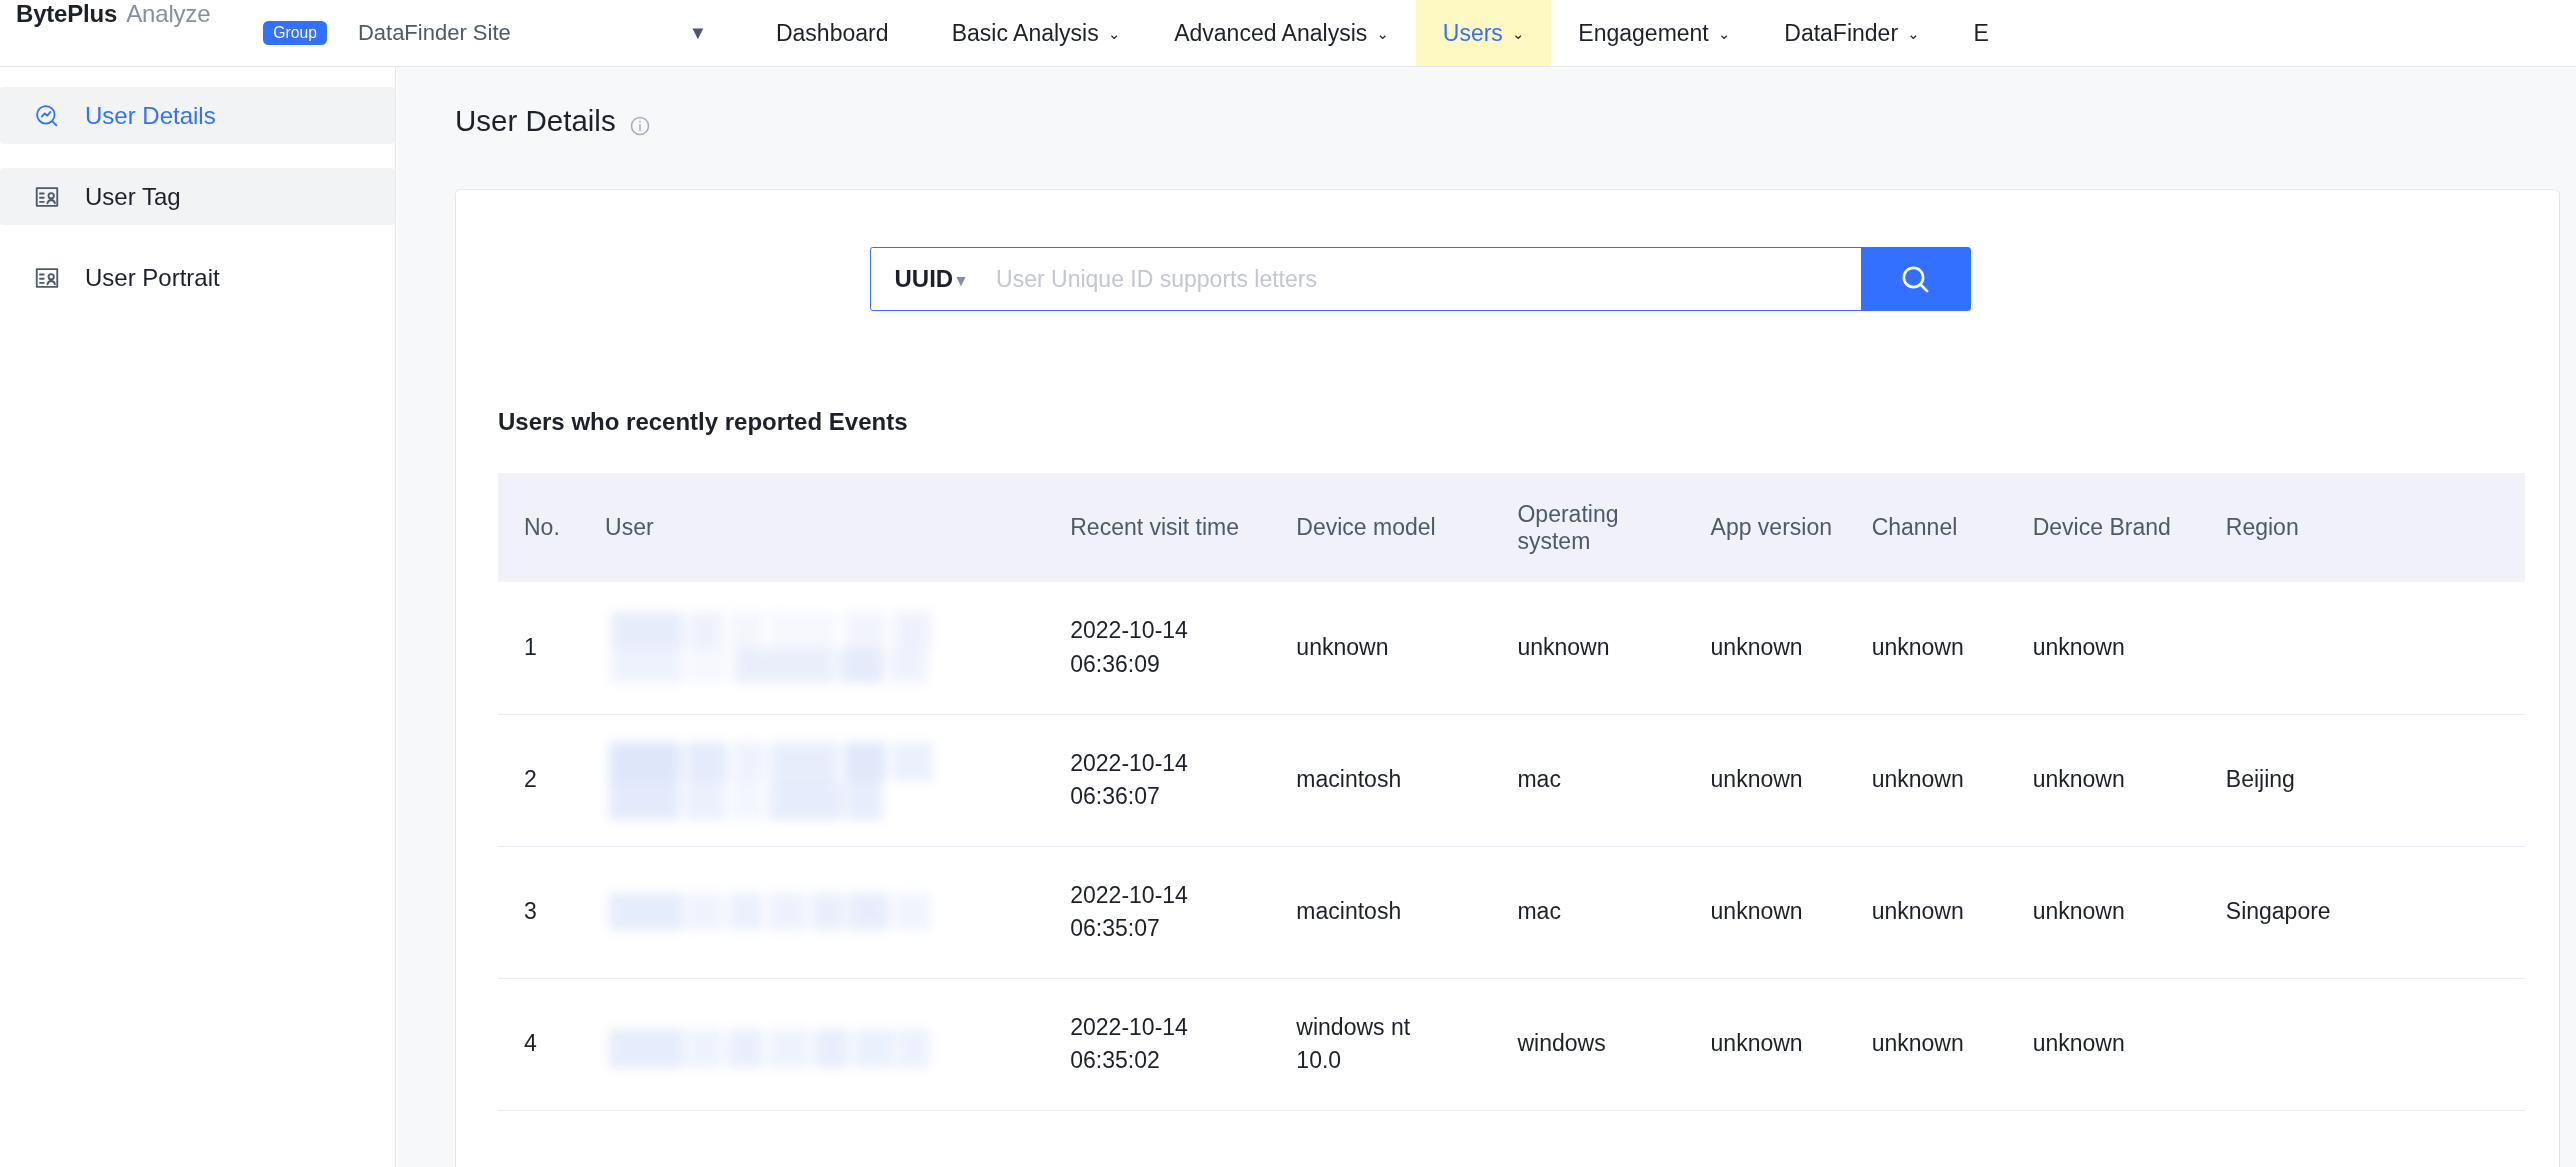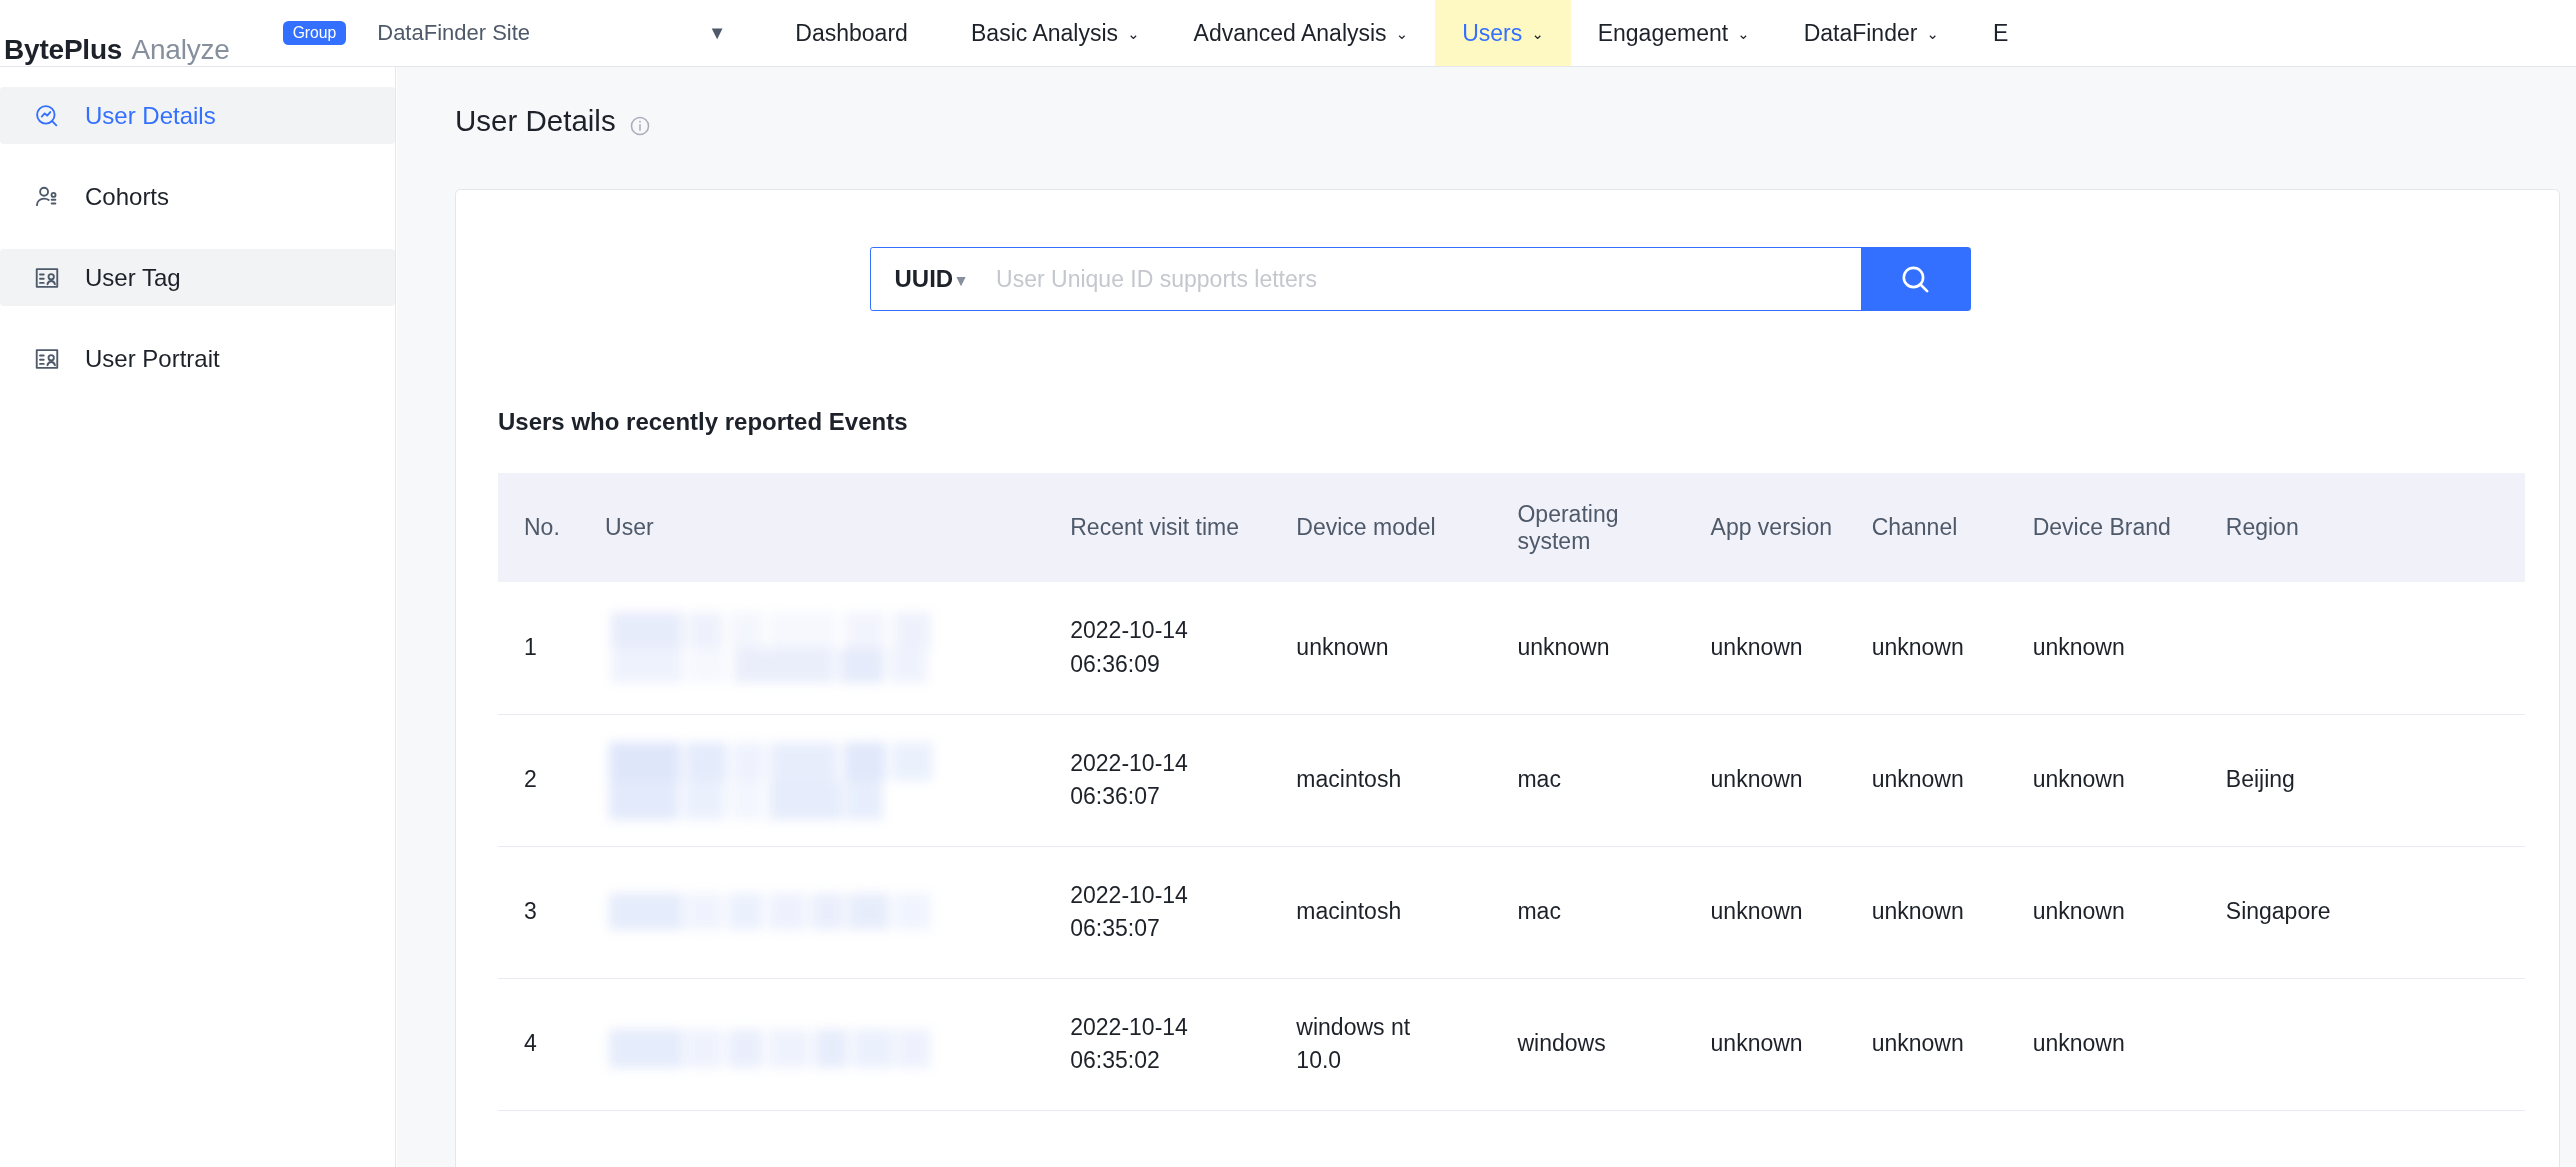--- a/index.html
+++ b/index.html
@@ -19,23 +19,23 @@
     width: 2576px;
     height: 67px;
     background: #ffffff;
     border-bottom: 0.9px solid #e5e6eb;
     display: flex;
     align-items: stretch;
     white-space: nowrap;
   }
   .brand {
     display: flex;
-    align-items: flex-end;
-    padding-left: 4px;
-    font-size: 28px;
+    align-items: flex-start;
+    padding-left: 16px;
+    font-size: 24px;
     letter-spacing: -0.2px;
   }
   .brand-strong { font-weight: 700; color: #1d2129; }
   .brand-light { font-weight: 400; color: #86909c; margin-left: 9.2px; }
 
   .project {
     display: flex;
     align-items: center;
     margin-left: 53px;
     gap: 31px;
@@ -307,31 +307,20 @@
     <span class="side-ico">
       <svg viewBox="0 0 24 24" width="28" height="28" fill="none" stroke="#3370ff" stroke-width="1.6">
         <circle cx="11" cy="11" r="7.5"></circle>
         <path d="M7.5 12.5 L10 9.8 L12.2 11.6 L14.8 8.6" stroke-linecap="round" stroke-linejoin="round"></path>
         <path d="M16.6 16.6 L20 20" stroke-linecap="round"></path>
       </svg>
     </span>
     <span>User Details</span>
   </div>
 
-  <div class="side-item">
-    <span class="side-ico">
-      <svg viewBox="0 0 24 24" width="28" height="28" fill="none" stroke="#4e5969" stroke-width="1.6">
-        <circle cx="9.5" cy="7.5" r="3.4"></circle>
-        <path d="M3.4 19c0-3.5 2.8-5.6 6.1-5.6 1.5 0 2.9.4 4 1.2" stroke-linecap="round"></path>
-        <circle cx="17.6" cy="10.2" r="1.7"></circle>
-        <path d="M16 14.4h3.2M16 17.6h3.2" stroke-linecap="round"></path>
-      </svg>
-    </span>
-    <span>Cohorts</span>
-  </div>
 
   <div class="side-item hover">
     <span class="side-ico">
       <svg viewBox="0 0 24 24" width="28" height="28" fill="none" stroke="#4e5969" stroke-width="1.6">
         <path d="M3.2 4.4h17.6v15.2H3.2z" stroke-linejoin="round"></path>
         <path d="M6 9h3.2M6 12.6h3.2M6 16.2h3.2" stroke-linecap="round"></path>
         <circle cx="15.6" cy="11" r="2.3"></circle>
         <path d="M12.4 17.4c.4-1.9 1.7-2.8 3.2-2.8s2.8.9 3.2 2.8" stroke-linecap="round"></path>
       </svg>
     </span>

